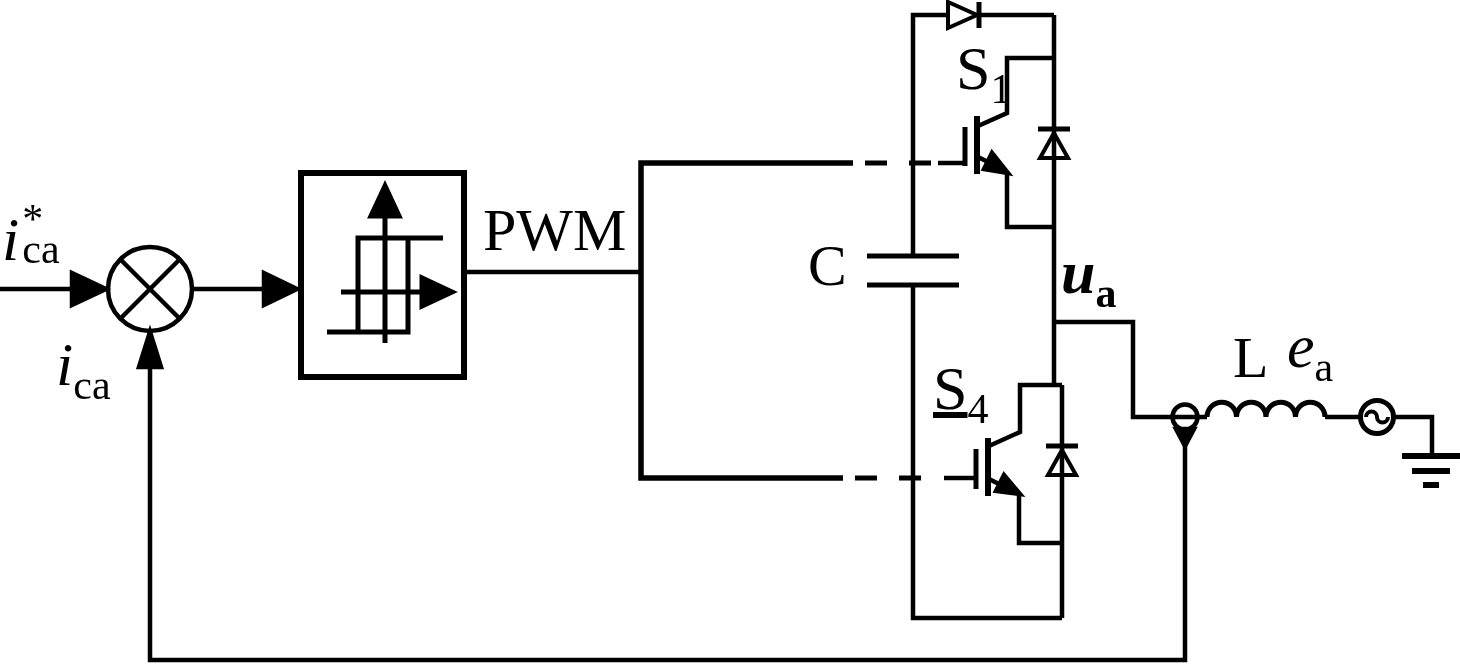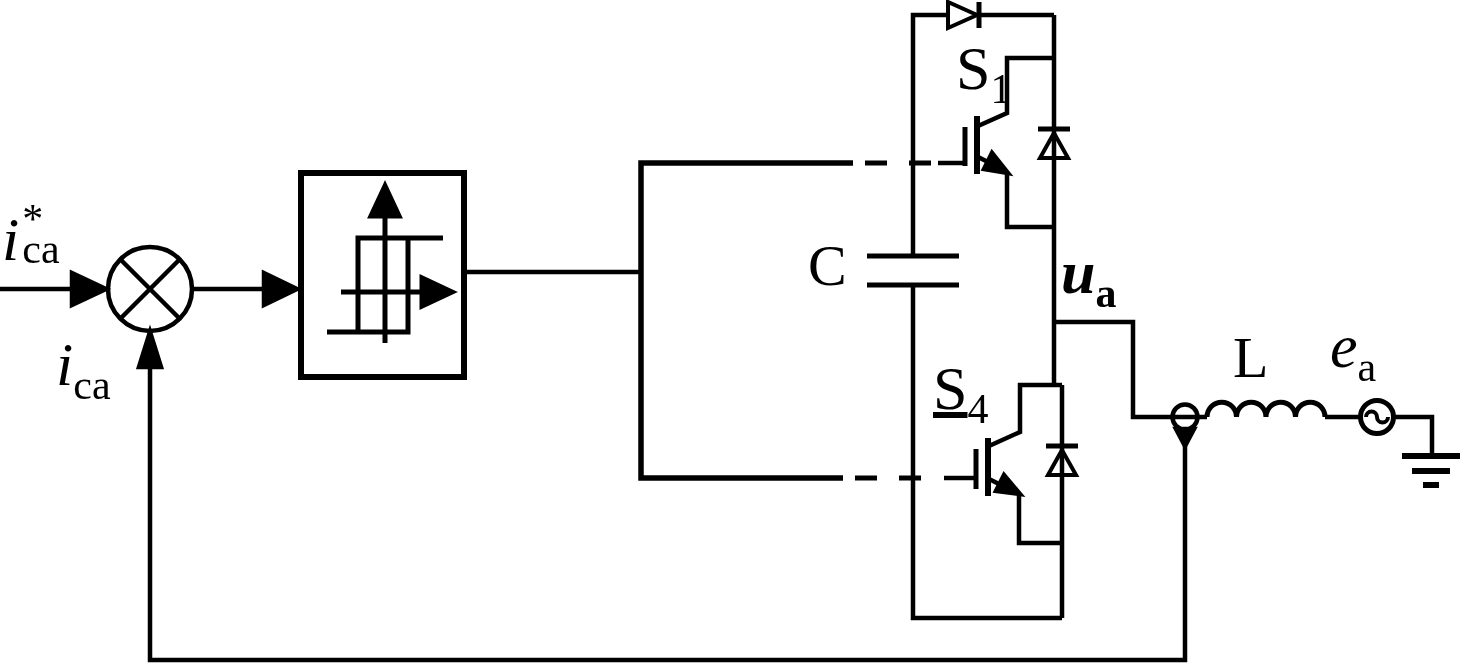--- a/index.html
+++ b/index.html
@@ -175,20 +175,23 @@
         <span class="s-sup">*</span>
         <span class="s-sub">ca</span>
       </span>
   </div>
 
 
   <div class="lbl" style="left:56px; top:333px;">
     <span class="it base">i</span><span class="sb">ca</span>
   </div>
 
+  <div class="lbl" style="left:483px; top:200px;">
+    <span class="up">PWM</span>
+  </div>
 
   <div class="lbl" style="left:808px; top:235px;">
     <span class="up cap">C</span>
   </div>
 
   <div class="lbl" style="left:919px; top:37px;margin-left:37px;">
     <span class="up base">S</span><span class="sb">1</span>
   </div>
 
   <div class="lbl" style="left:933px; top:357px;text-decoration:underline;">
@@ -196,17 +199,17 @@
   </div>
 
   <div class="lbl" style="left:1061px; top:241px;font-weight:bold;">
     <span class="it base">u</span><span class="sb">a</span>
   </div>
 
   <div class="lbl" style="left:1233px; top:327px;">
     <span class="up cap">L</span>
   </div>
 
-  <div class="lbl" style="left:1330px; top:315px;">
+  <div class="lbl" style="left:1287px; top:315px;">
     <span class="it base">e</span><span class="sb">a</span>
   </div>
 
 </div>
 
 </body></html>

